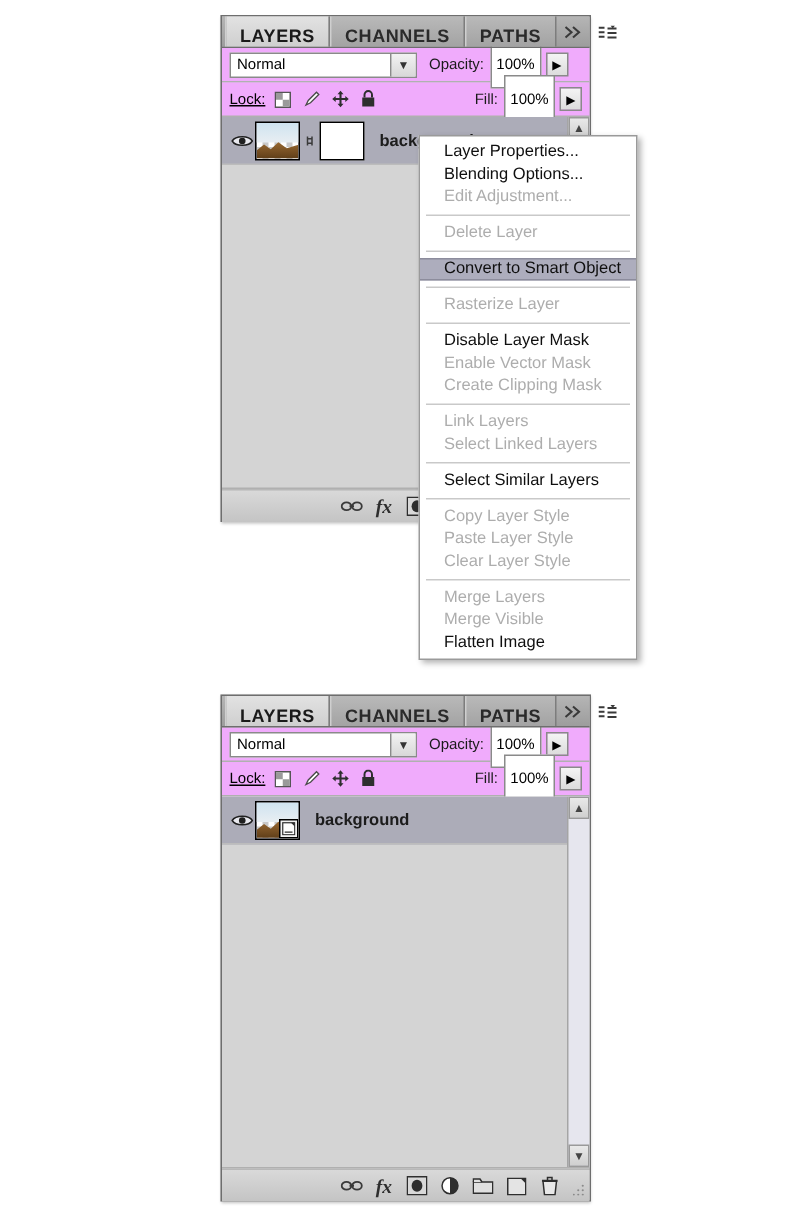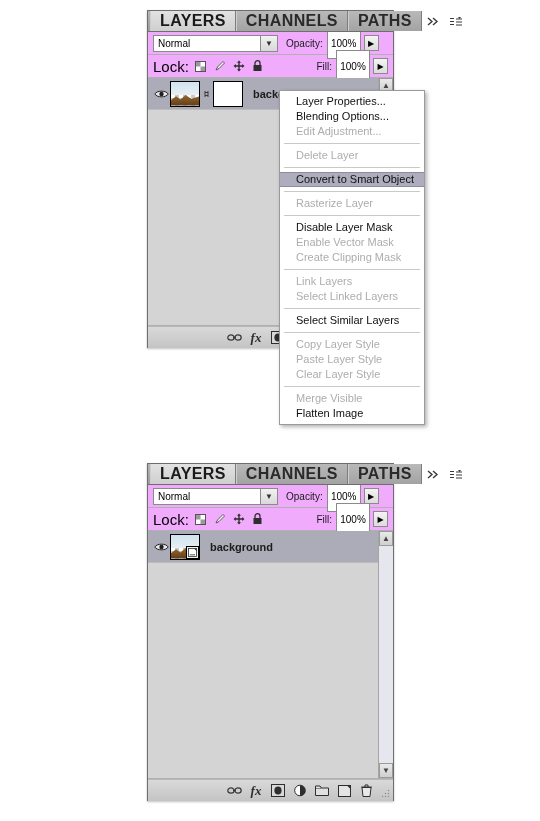--- a/index.html
+++ b/index.html
@@ -35,23 +35,23 @@
     height: 21px;
     background: linear-gradient(#b5b5b5, #9d9d9d);
     border-bottom: 1px solid #6e6e6e;
     display: flex;
     align-items: stretch;
     padding-left: 2px;
     box-sizing: border-box;
   }
   .tab {
     display: flex;
-    align-items: center;
+    align-items: flex-end;
     padding: 0 9px;
-    font-size: 16px;
+    font-size: 12px;
     font-weight: bold;
     letter-spacing: 0.4px;
     color: #2a2a2a;
     background: linear-gradient(#b9b9b9, #a3a3a3);
     border-right: 1px solid #7d7d7d;
     border-left: 1px solid #cfcfcf;
     cursor: default;
   }
   .tab.active {
     background: linear-gradient(#e2e2e2, #cfcfcf);
@@ -132,21 +132,21 @@
     box-sizing: border-box;
     display: flex;
     align-items: center;
     justify-content: center;
     font-size: 8px;
     cursor: default;
   }
   .spring { flex: 1; }
 
   
-  .lock-label { font-size: 15px; margin-right: 5px; }
+  .lock-label { font-size: 10px; margin-right: 5px; text-decoration: underline; }
   .lock-ico {
     width: 14px; height: 14px;
     margin-right: 5px;
     display: flex; align-items: center; justify-content: center;
     cursor: default;
   }
 
   
   .layerlist {
     position: relative;
@@ -470,20 +470,21 @@
     <div class="msep"></div>
     <div class="mi disabled">Link Layers</div>
     <div class="mi disabled">Select Linked Layers</div>
     <div class="msep"></div>
     <div class="mi">Select Similar Layers</div>
     <div class="msep"></div>
     <div class="mi disabled">Copy Layer Style</div>
     <div class="mi disabled">Paste Layer Style</div>
     <div class="mi disabled">Clear Layer Style</div>
     <div class="msep"></div>
+    <div class="mi disabled">Merge Layers</div>
     <div class="mi disabled">Merge Visible</div>
     <div class="mi">Flatten Image</div>
   </div>
 
 <div class="panel" id="panel-bot">
 
   <div class="tabbar">
     <div class="tab active">
         <span>LAYERS</span>
       </div>

